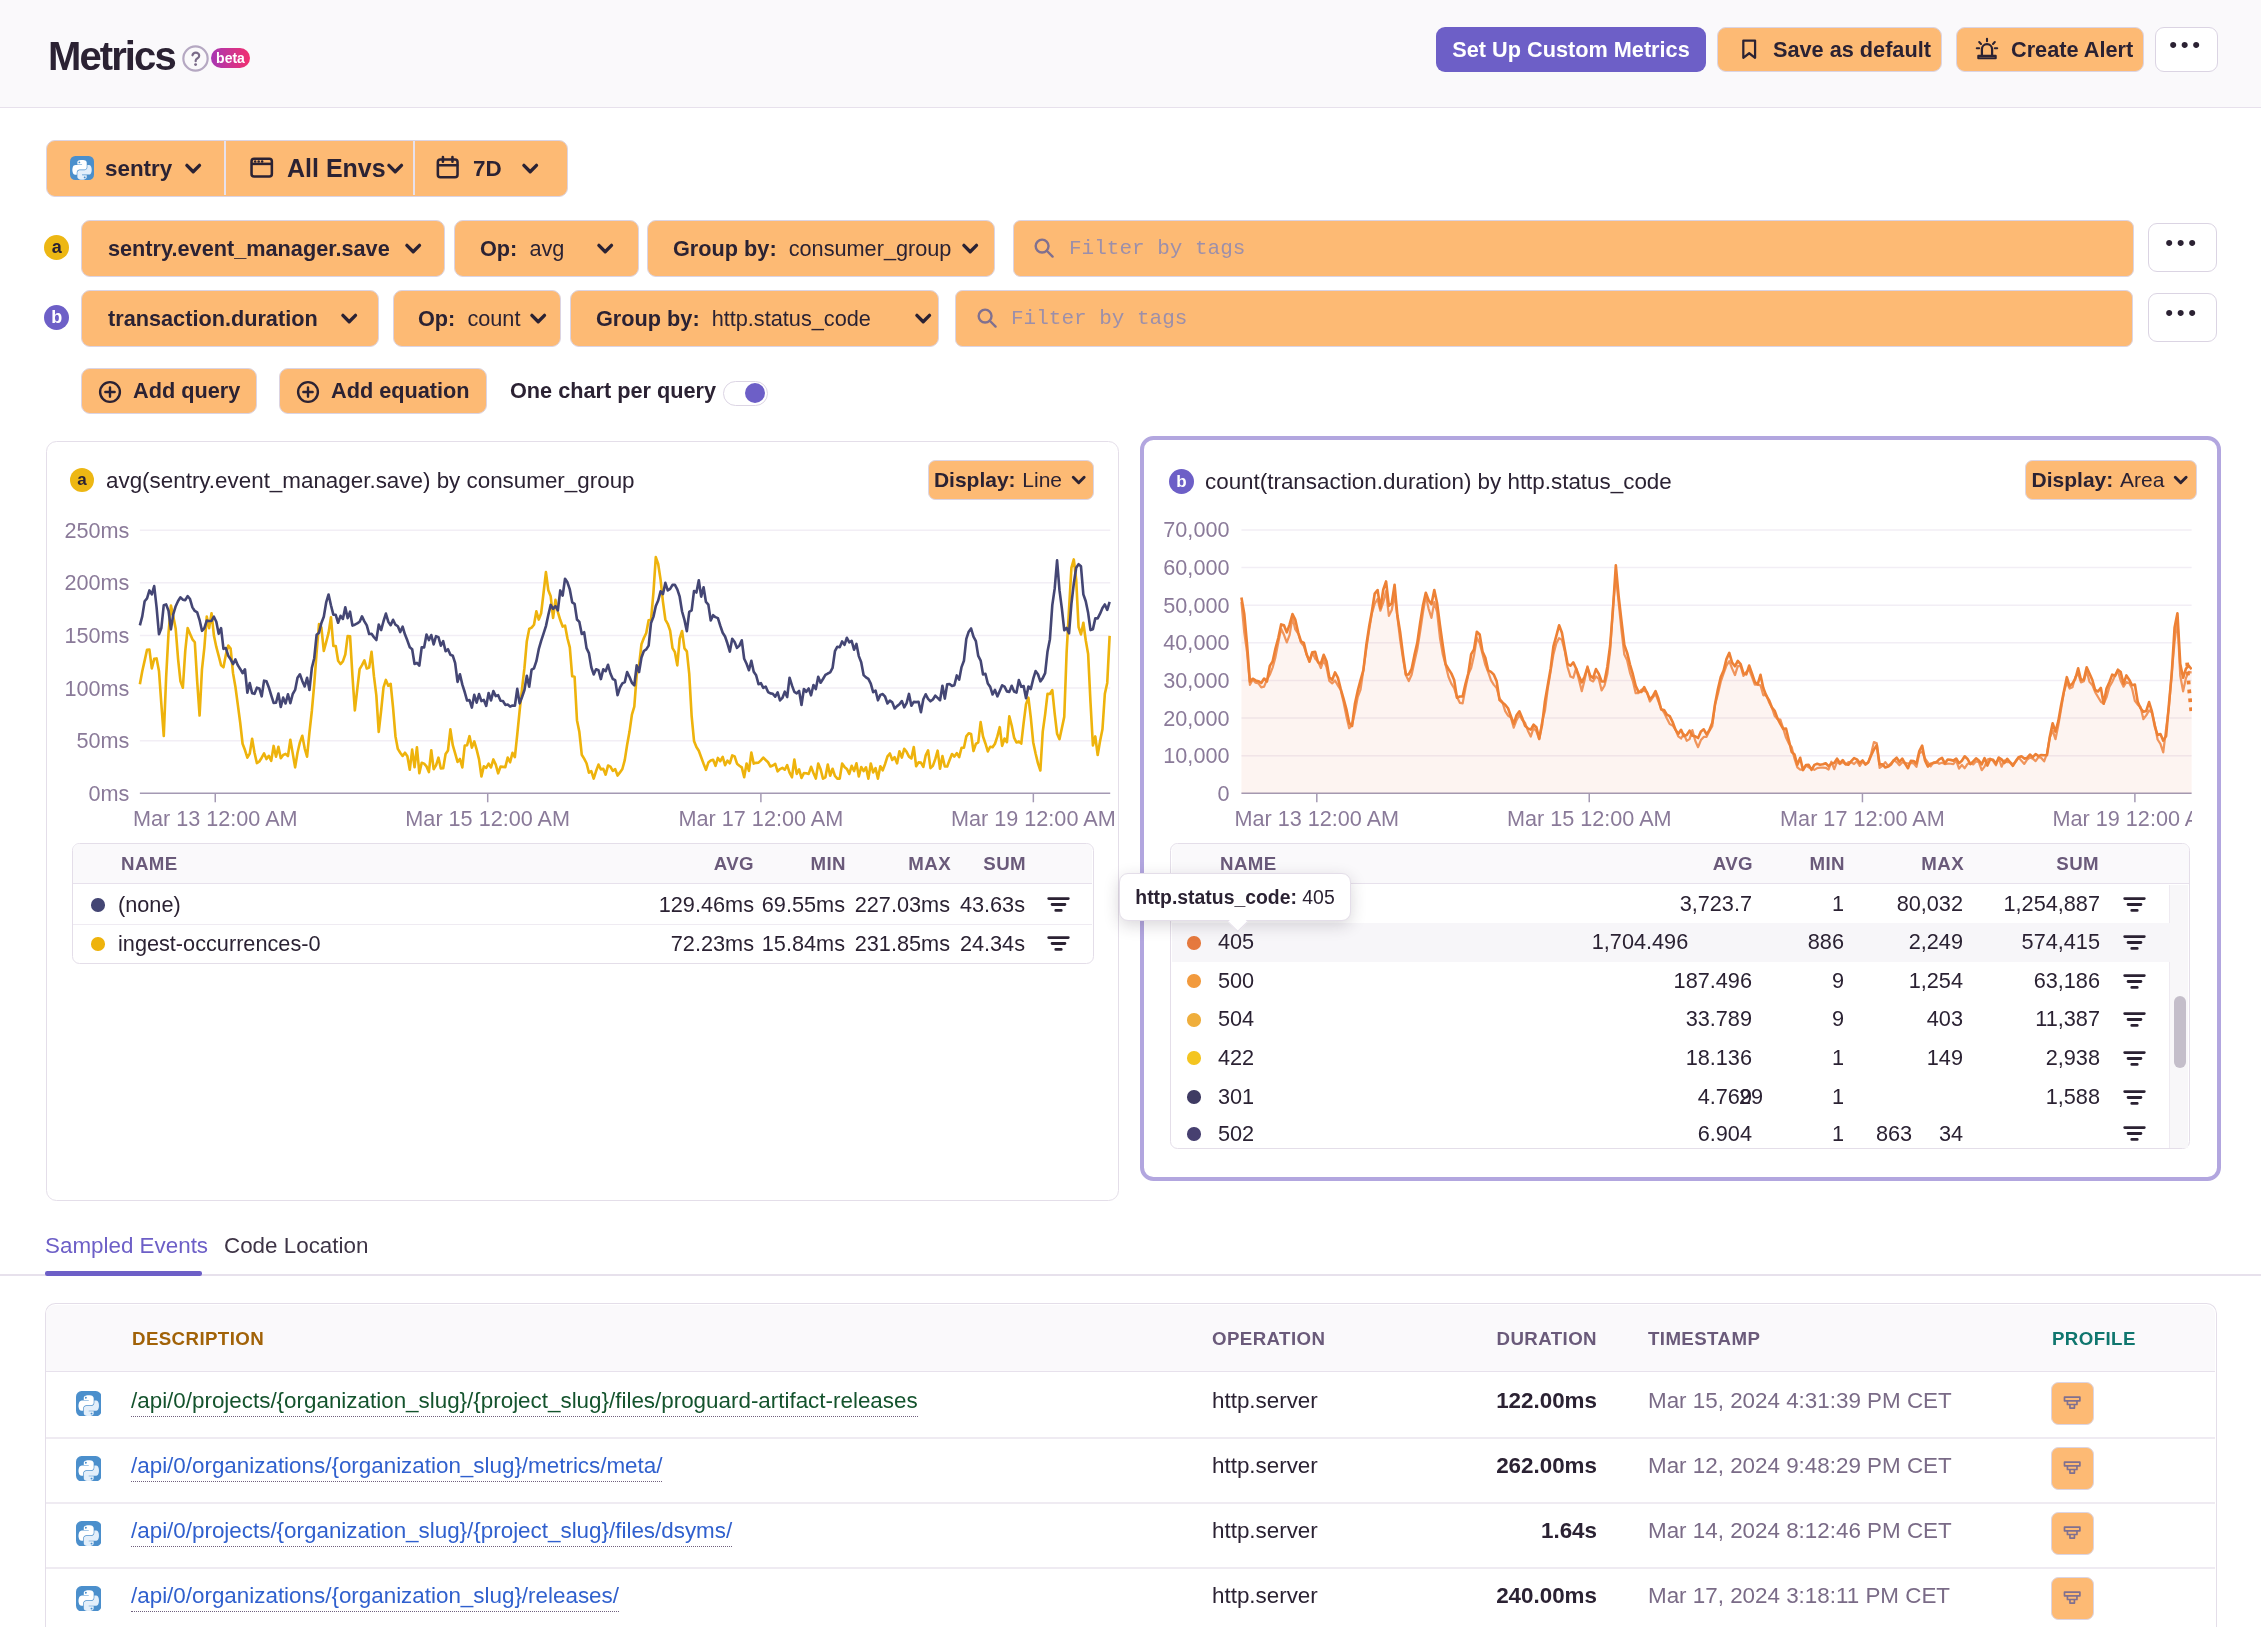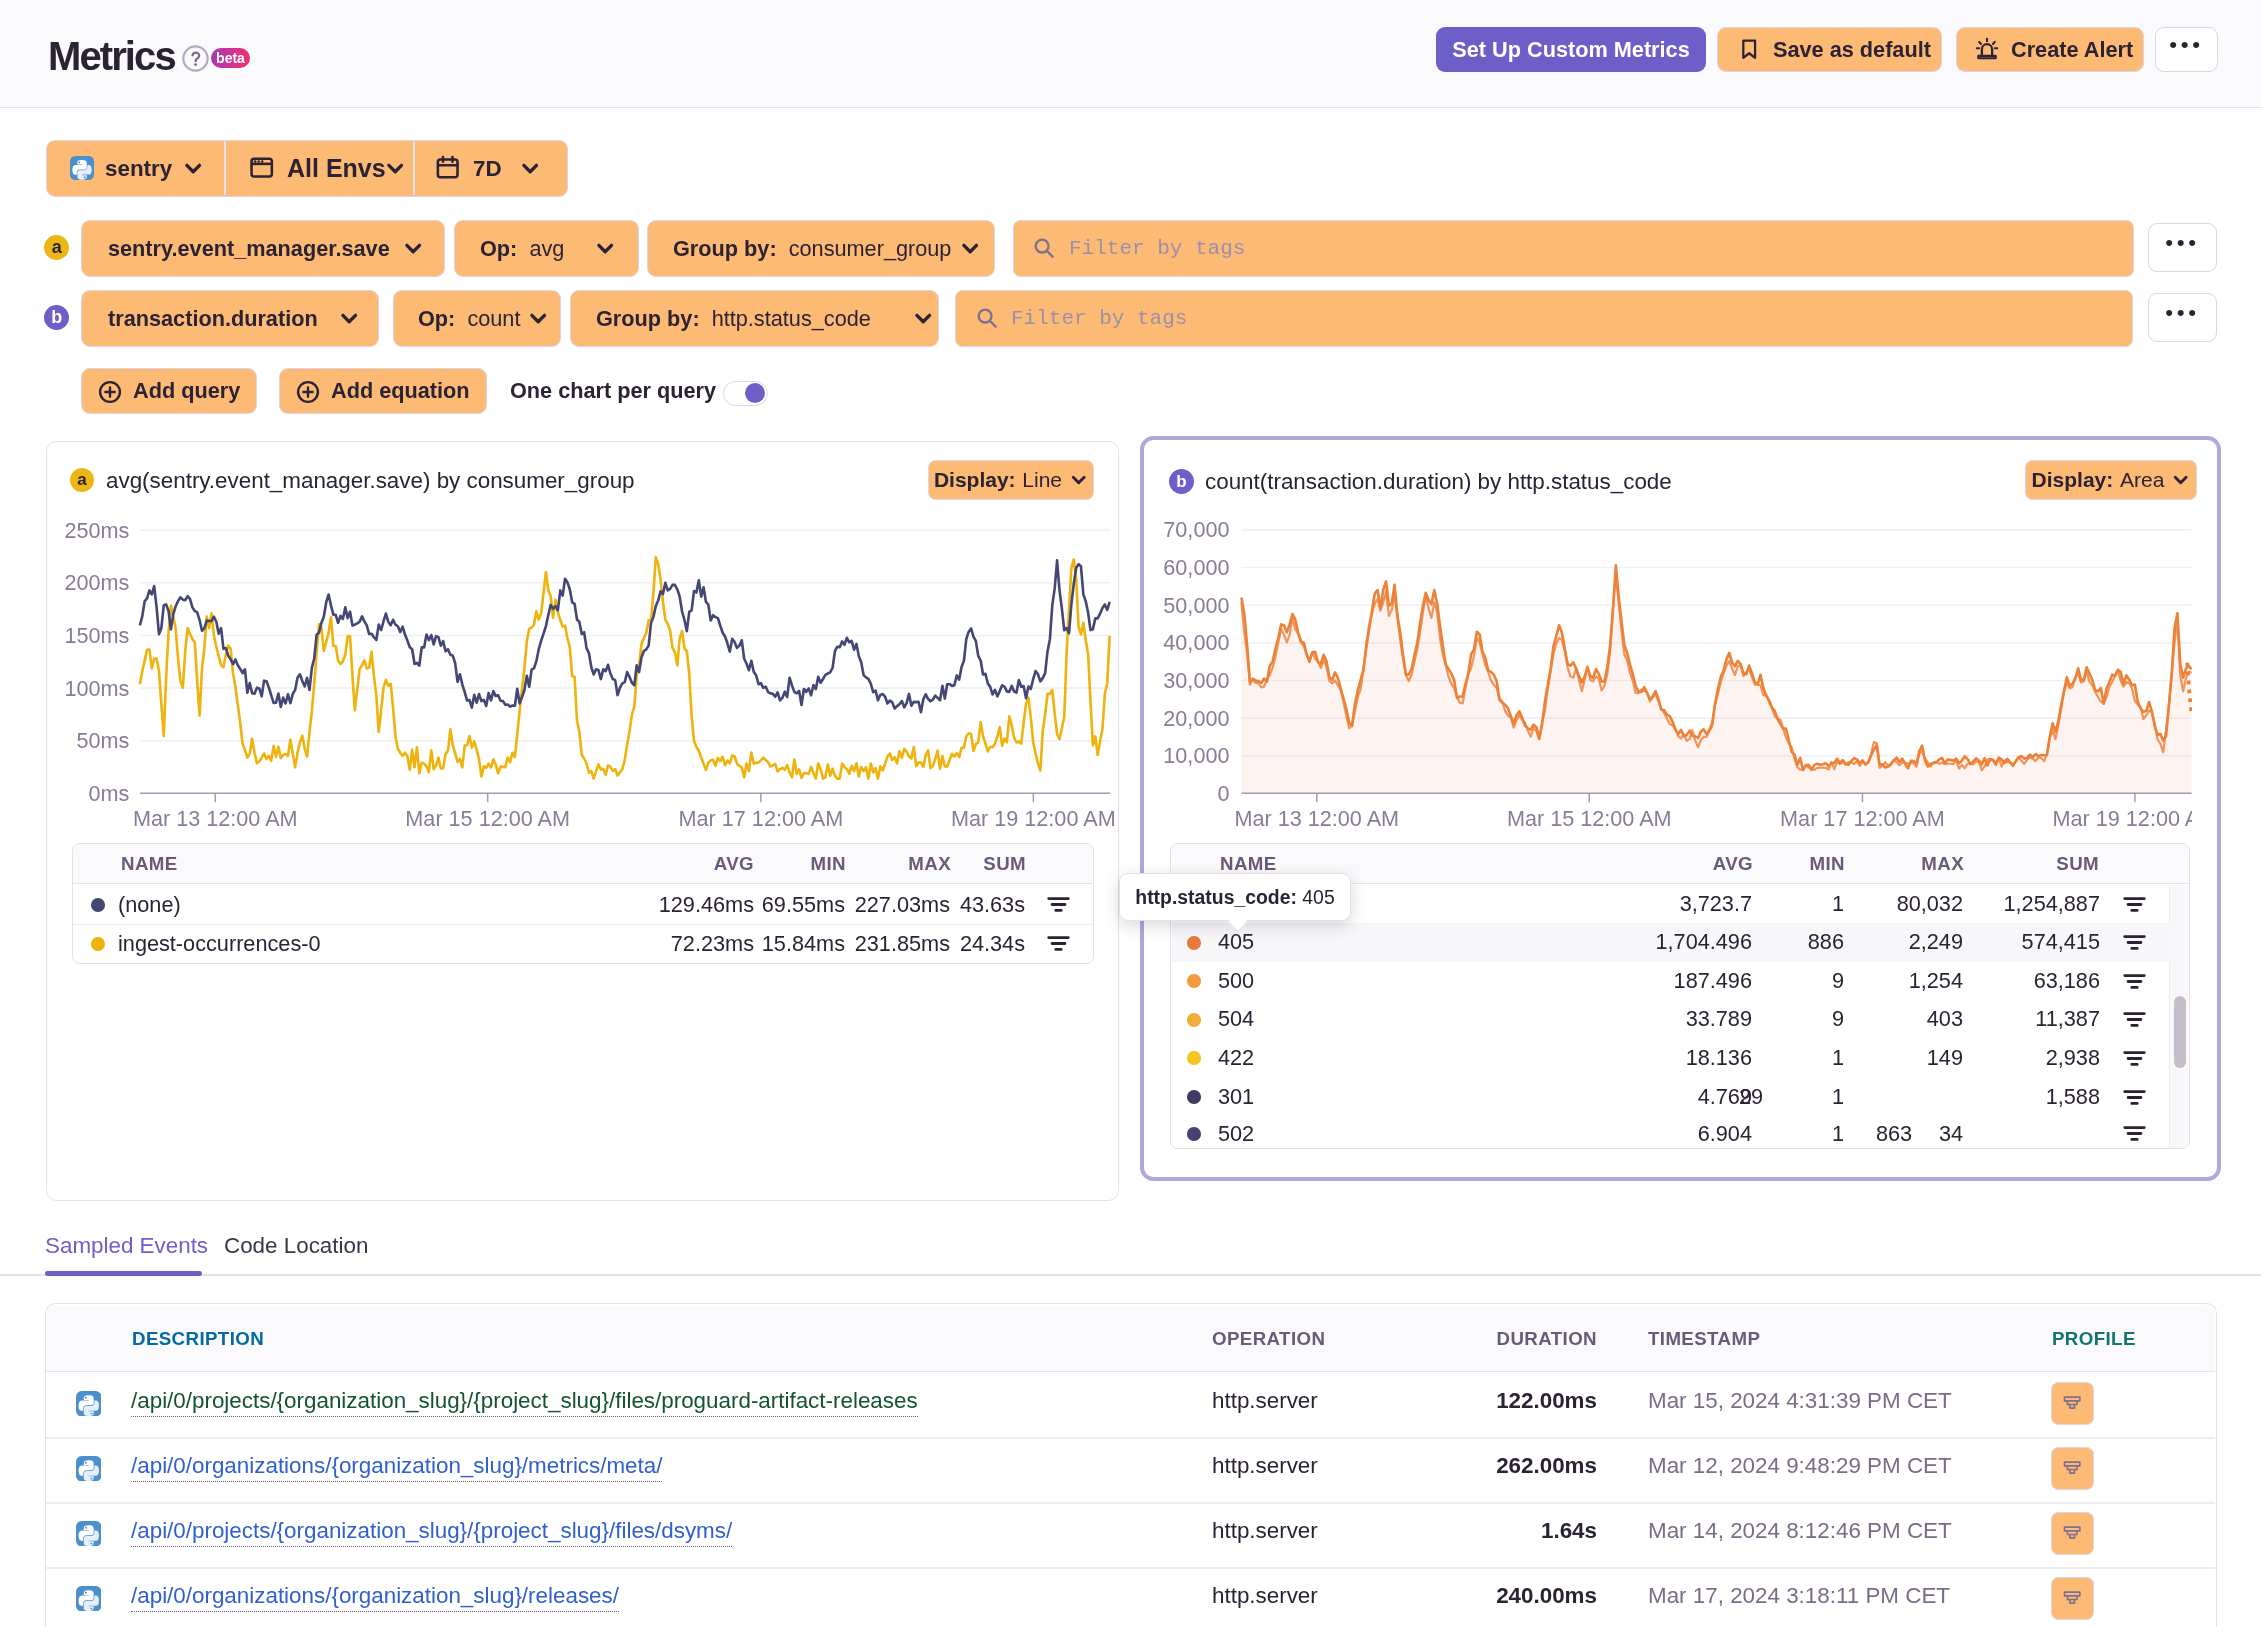--- a/index.html
+++ b/index.html
@@ -240,21 +240,21 @@
 <div class="abs" style="left:1528px;top:889px;width:224px;height:30px;line-height:30px;font-size:21.7px;text-align:right">3,723.7</div>
     <div class="abs" style="left:1620px;top:889px;width:224px;height:30px;line-height:30px;font-size:21.7px;text-align:right">1</div>
     <div class="abs" style="left:1739px;top:889px;width:224px;height:30px;line-height:30px;font-size:21.7px;text-align:right">80,032</div>
     <div class="abs" style="left:1876px;top:889px;width:224px;height:30px;line-height:30px;font-size:21.7px;text-align:right">1,254,887</div>
     <svg style="position:absolute;left:2121px;top:891px" width="27" height="27" viewBox="0 0 16 16" fill="none">
       <path d="M2.2 4.5h11.6M4.2 8h7.6M6.4 11.5h3.2" stroke="#2B2233" stroke-width="1.7" stroke-linecap="round"></path>
     </svg>
 <div class="abs" style="left:1172px;top:923px;width:998px;height:39px;background:#F7F6F9"></div>
     <div class="abs" style="left:1187px;top:936px;width:13.5px;height:13.5px;border-radius:50%;background:#E5793E"></div>
     <div class="abs" style="left:1218px;top:927px;font-size:21.7px;height:30px;line-height:30px">405</div>
-    <div class="abs" style="left:1528px;top:927px;width:224px;height:30px;line-height:30px;font-size:21.7px;text-align:right">1,704.496</div>
+    <div class="abs" style="left:1528px;top:927px;width:224px;height:30px;line-height:30px;font-size:21.7px;text-align:center">1,704.496</div>
     <div class="abs" style="left:1620px;top:927px;width:224px;height:30px;line-height:30px;font-size:21.7px;text-align:right">886</div>
     <div class="abs" style="left:1739px;top:927px;width:224px;height:30px;line-height:30px;font-size:21.7px;text-align:right">2,249</div>
     <div class="abs" style="left:1876px;top:927px;width:224px;height:30px;line-height:30px;font-size:21.7px;text-align:right">574,415</div>
     <svg style="position:absolute;left:2121px;top:929px" width="27" height="27" viewBox="0 0 16 16" fill="none">
       <path d="M2.2 4.5h11.6M4.2 8h7.6M6.4 11.5h3.2" stroke="#2B2233" stroke-width="1.7" stroke-linecap="round"></path>
     </svg>
 <div class="abs" style="left:1187px;top:974px;width:13.5px;height:13.5px;border-radius:50%;background:#F29A3D"></div>
     <div class="abs" style="left:1218px;top:966px;font-size:21.7px;height:30px;line-height:30px">500</div>
     <div class="abs" style="left:1528px;top:966px;width:224px;height:30px;line-height:30px;font-size:21.7px;text-align:right">187.496</div>
     <div class="abs" style="left:1620px;top:966px;width:224px;height:30px;line-height:30px;font-size:21.7px;text-align:right">9</div>
@@ -302,21 +302,21 @@
 <div class="abs" style="left:2174px;top:996px;width:12px;height:72px;border-radius:6px;background:#C4BECA"></div>
 <div class="abs" style="left:1119px;top:873px;width:232px;height:48px;background:#fff;border:1.5px solid #E4DEE9;border-radius:9px;box-shadow:0 4.5px 16.4px rgba(43,34,51,0.18)"></div>
 <div class="abs" style="left:1231px;top:915px;width:13.5px;height:13.5px;background:#fff;border-right:1.5px solid #E4DEE9;border-bottom:1.5px solid #E4DEE9;transform:rotate(45deg)"></div>
 <div class="abs" style="left:1119px;top:873px;width:232px;height:45px;line-height:48px;text-align:center;font-size:19.4px"><span class="b">http.status_code:</span> 405</div>
 <div class="abs" style="left:0;top:1274px;width:2261px;height:1.5px;background:#E7E1EC"></div>
 <div class="abs b" style="left:45px;top:1233px;font-size:22.4px;color:#6D5FC7;font-weight:400">Sampled Events</div>
 <div class="abs" style="left:224px;top:1233px;font-size:22.4px;color:#3E3446">Code Location</div>
 <div class="abs" style="left:45px;top:1271px;width:157px;height:4.5px;border-radius:2.2px;background:#6D5FC7"></div>
 <div class="abs" style="left:45px;top:1303px;width:2172px;height:324px;border:1.5px solid #E4DEE9;border-radius:10.5px 10.5px 0 0;border-bottom:none;background:#fff"></div>
 <div class="abs" style="left:46px;top:1305px;width:2169px;height:67px;background:#FAF9FB;border-bottom:1.5px solid #E7E1EC;border-radius:9px 9px 0 0"></div>
-<div class="abs b" style="left:132px;top:1305px;height:67px;line-height:67px;font-size:18.7px;color:#0369a1;letter-spacing:0.4px">DESCRIPTION</div>
+<div class="abs b" style="left:132px;top:1305px;height:67px;line-height:67px;font-size:18.7px;color:#a16207;letter-spacing:0.4px">DESCRIPTION</div>
 <div class="abs b" style="left:1212px;top:1305px;height:67px;line-height:67px;font-size:18.7px;color:#6A5A7A;letter-spacing:0.4px">OPERATION</div>
 <div class="abs b" style="left:1448px;top:1305px;width:149px;height:67px;line-height:67px;font-size:18.7px;color:#6A5A7A;text-align:right;letter-spacing:0.4px">DURATION</div>
 <div class="abs b" style="left:1648px;top:1305px;height:67px;line-height:67px;font-size:18.7px;color:#6A5A7A;letter-spacing:0.4px">TIMESTAMP</div>
 <div class="abs b" style="left:2052px;top:1305px;height:67px;line-height:67px;font-size:18.7px;color:#0f766e;letter-spacing:0.4px">PROFILE</div>
 <svg width="25.4" height="25.4" viewBox="0 0 32 32" style="position:absolute;left:76px;top:1391px">
 <rect width="32" height="32" rx="7" fill="#4B8FCC"></rect>
 <path d="M15.9 5.3c-1.1 0-2.1.1-3 .3-2.6.5-3.1 1.5-3.1 3.3v2.4h6.3v.8H7.5c-1.8 0-3.4 1.1-3.9 3.2-.6 2.4-.6 3.9 0 6.4.4 1.9 1.5 3.2 3.3 3.2h2.1v-2.9c0-2.1 1.8-3.9 3.9-3.9h6.3c1.7 0 3.1-1.4 3.1-3.2V9c0-1.7-1.4-3-3.1-3.3-1.1-.3-2.2-.4-3.3-.4zm-3.4 2c.7 0 1.2.5 1.2 1.2 0 .6-.5 1.2-1.2 1.2-.6 0-1.2-.5-1.2-1.2 0-.6.6-1.2 1.2-1.2z" fill="#fff"></path>
 <path d="M23.1 12.1v2.8c0 2.1-1.8 4-3.9 4h-6.3c-1.7 0-3.1 1.5-3.1 3.2v5.9c0 1.7 1.5 2.7 3.1 3.2 2 .6 3.9.7 6.3 0 1.6-.5 3.1-1.4 3.1-3.2v-2.4h-6.3v-.8h9.4c1.8 0 2.5-1.3 3.1-3.2.6-2 .6-4 0-6.4-.5-1.8-1.3-3.2-3.1-3.2h-2.3zm-3.5 15.2c.6 0 1.2.5 1.2 1.2 0 .6-.5 1.2-1.2 1.2-.6 0-1.2-.5-1.2-1.2 0-.6.5-1.2 1.2-1.2z" fill="#E4EFFA"></path>
 </svg>
 <div class="abs" style="left:131px;top:1388px;font-size:22.4px;color:#14532d;border-bottom:1.5px dotted #70607E;padding-bottom:1.5px">/api/0/projects/{organization_slug}/{project_slug}/files/proguard-artifact-releases</div>

